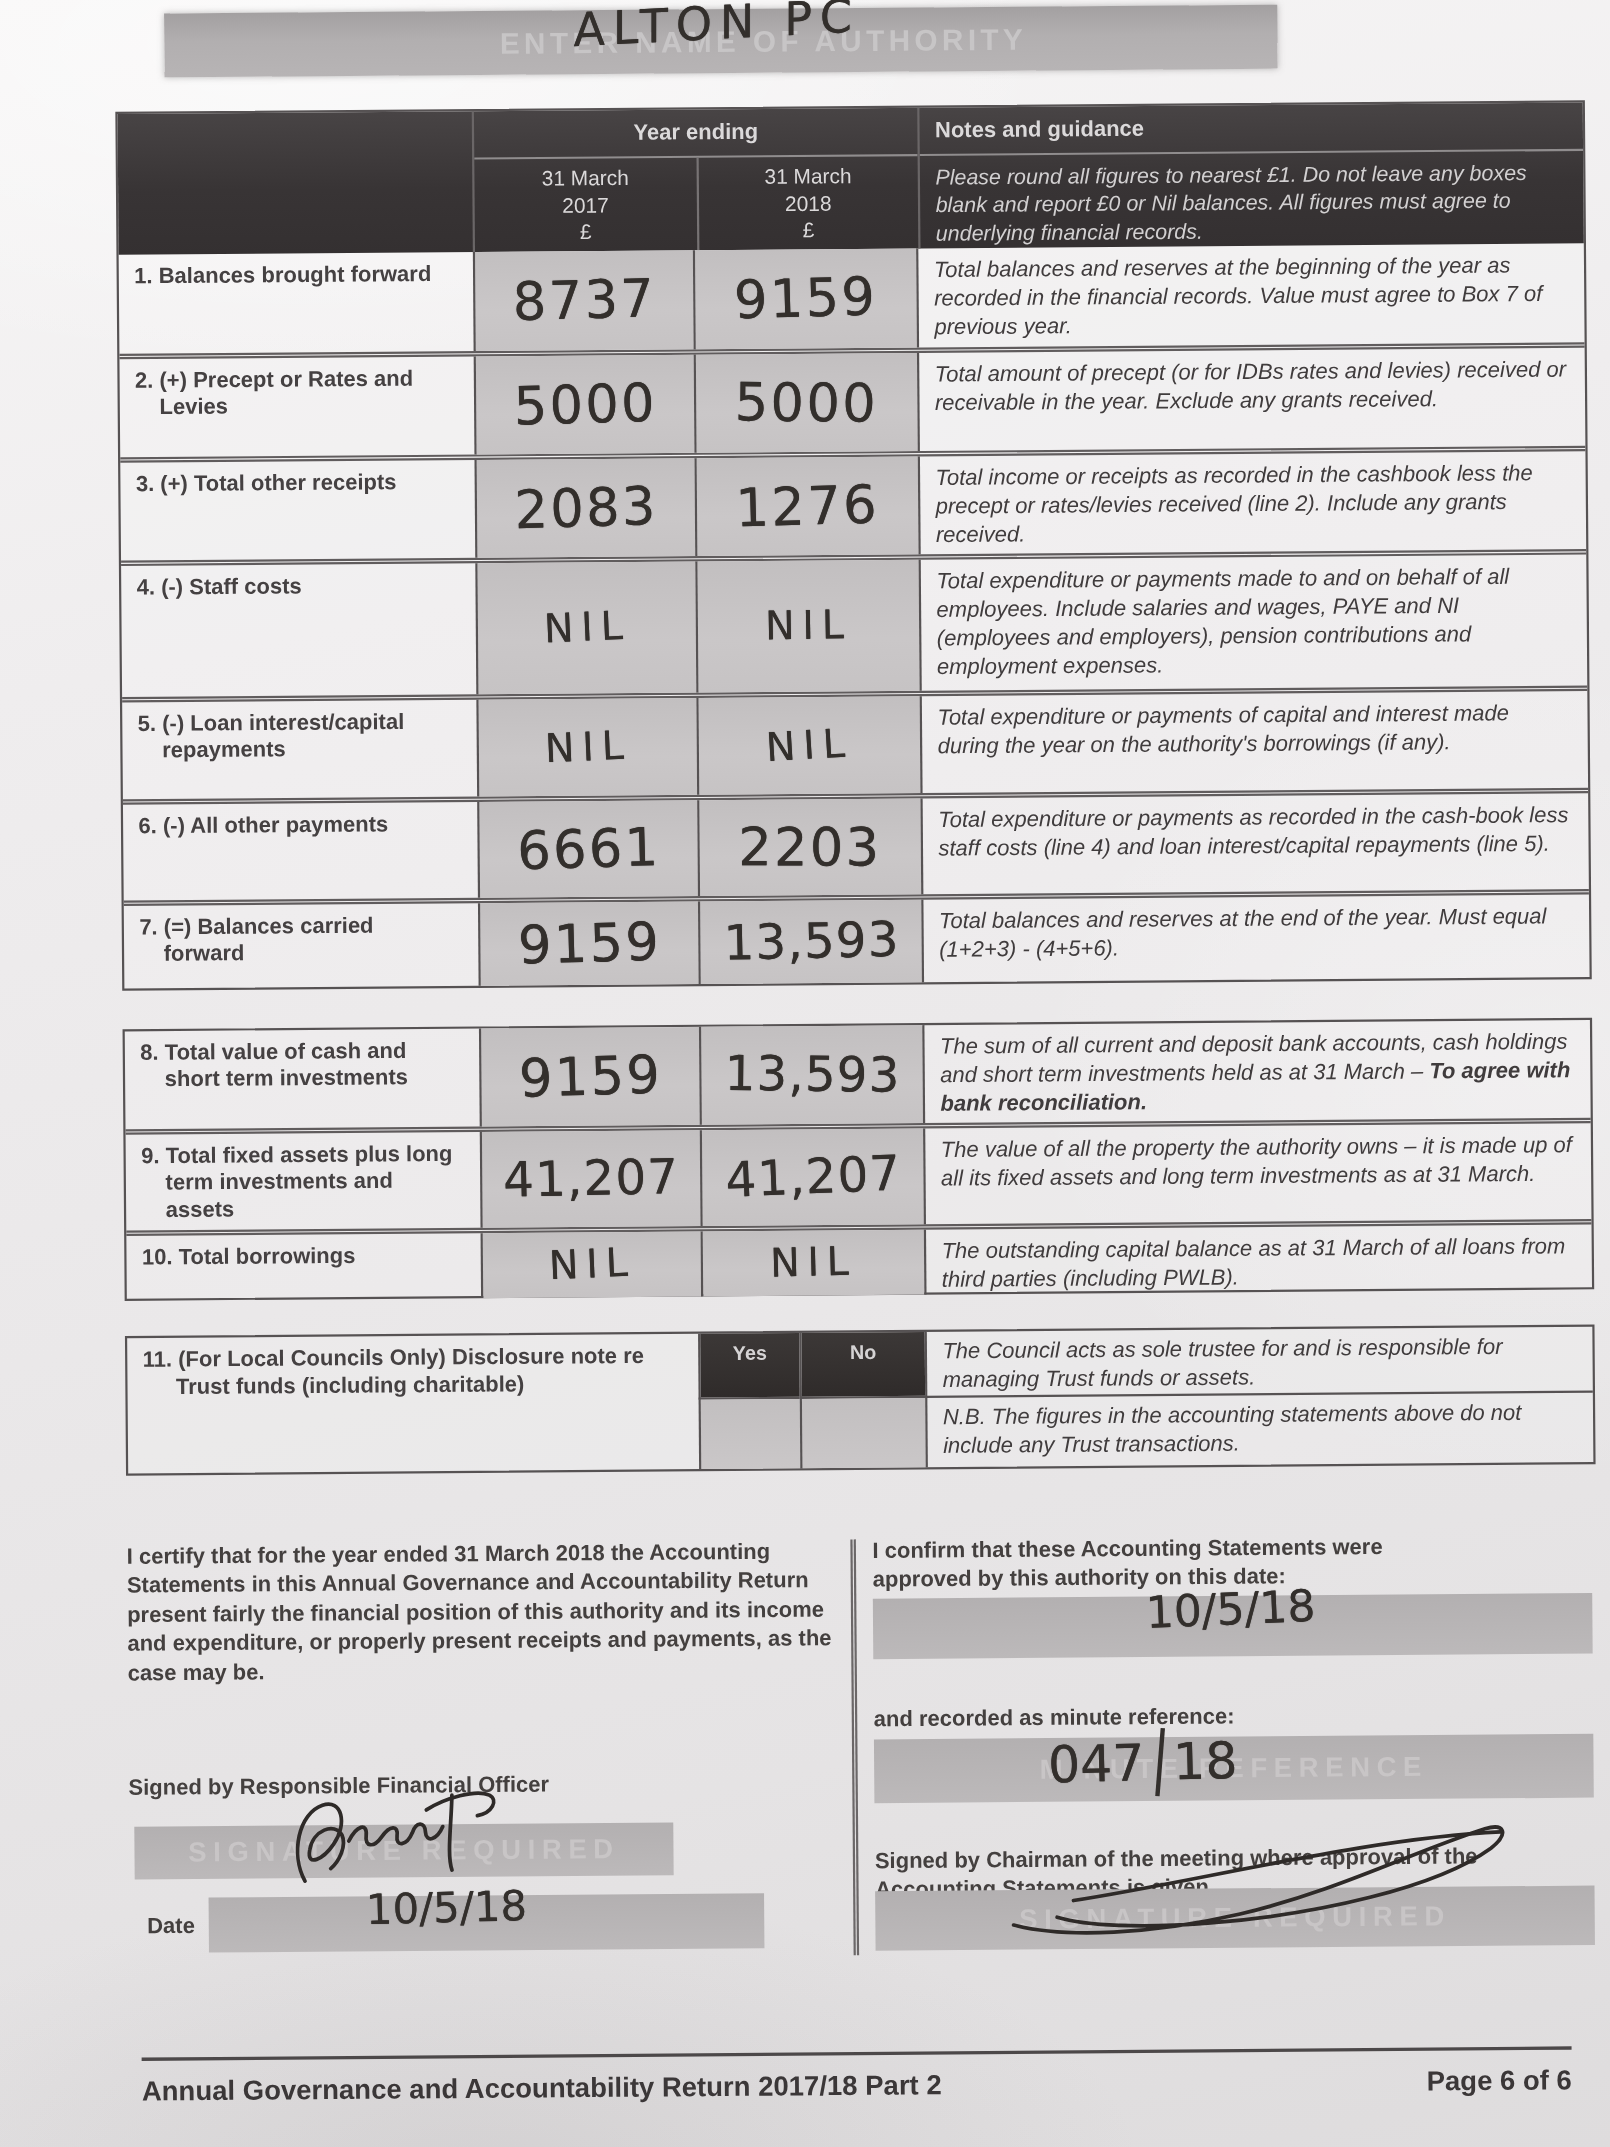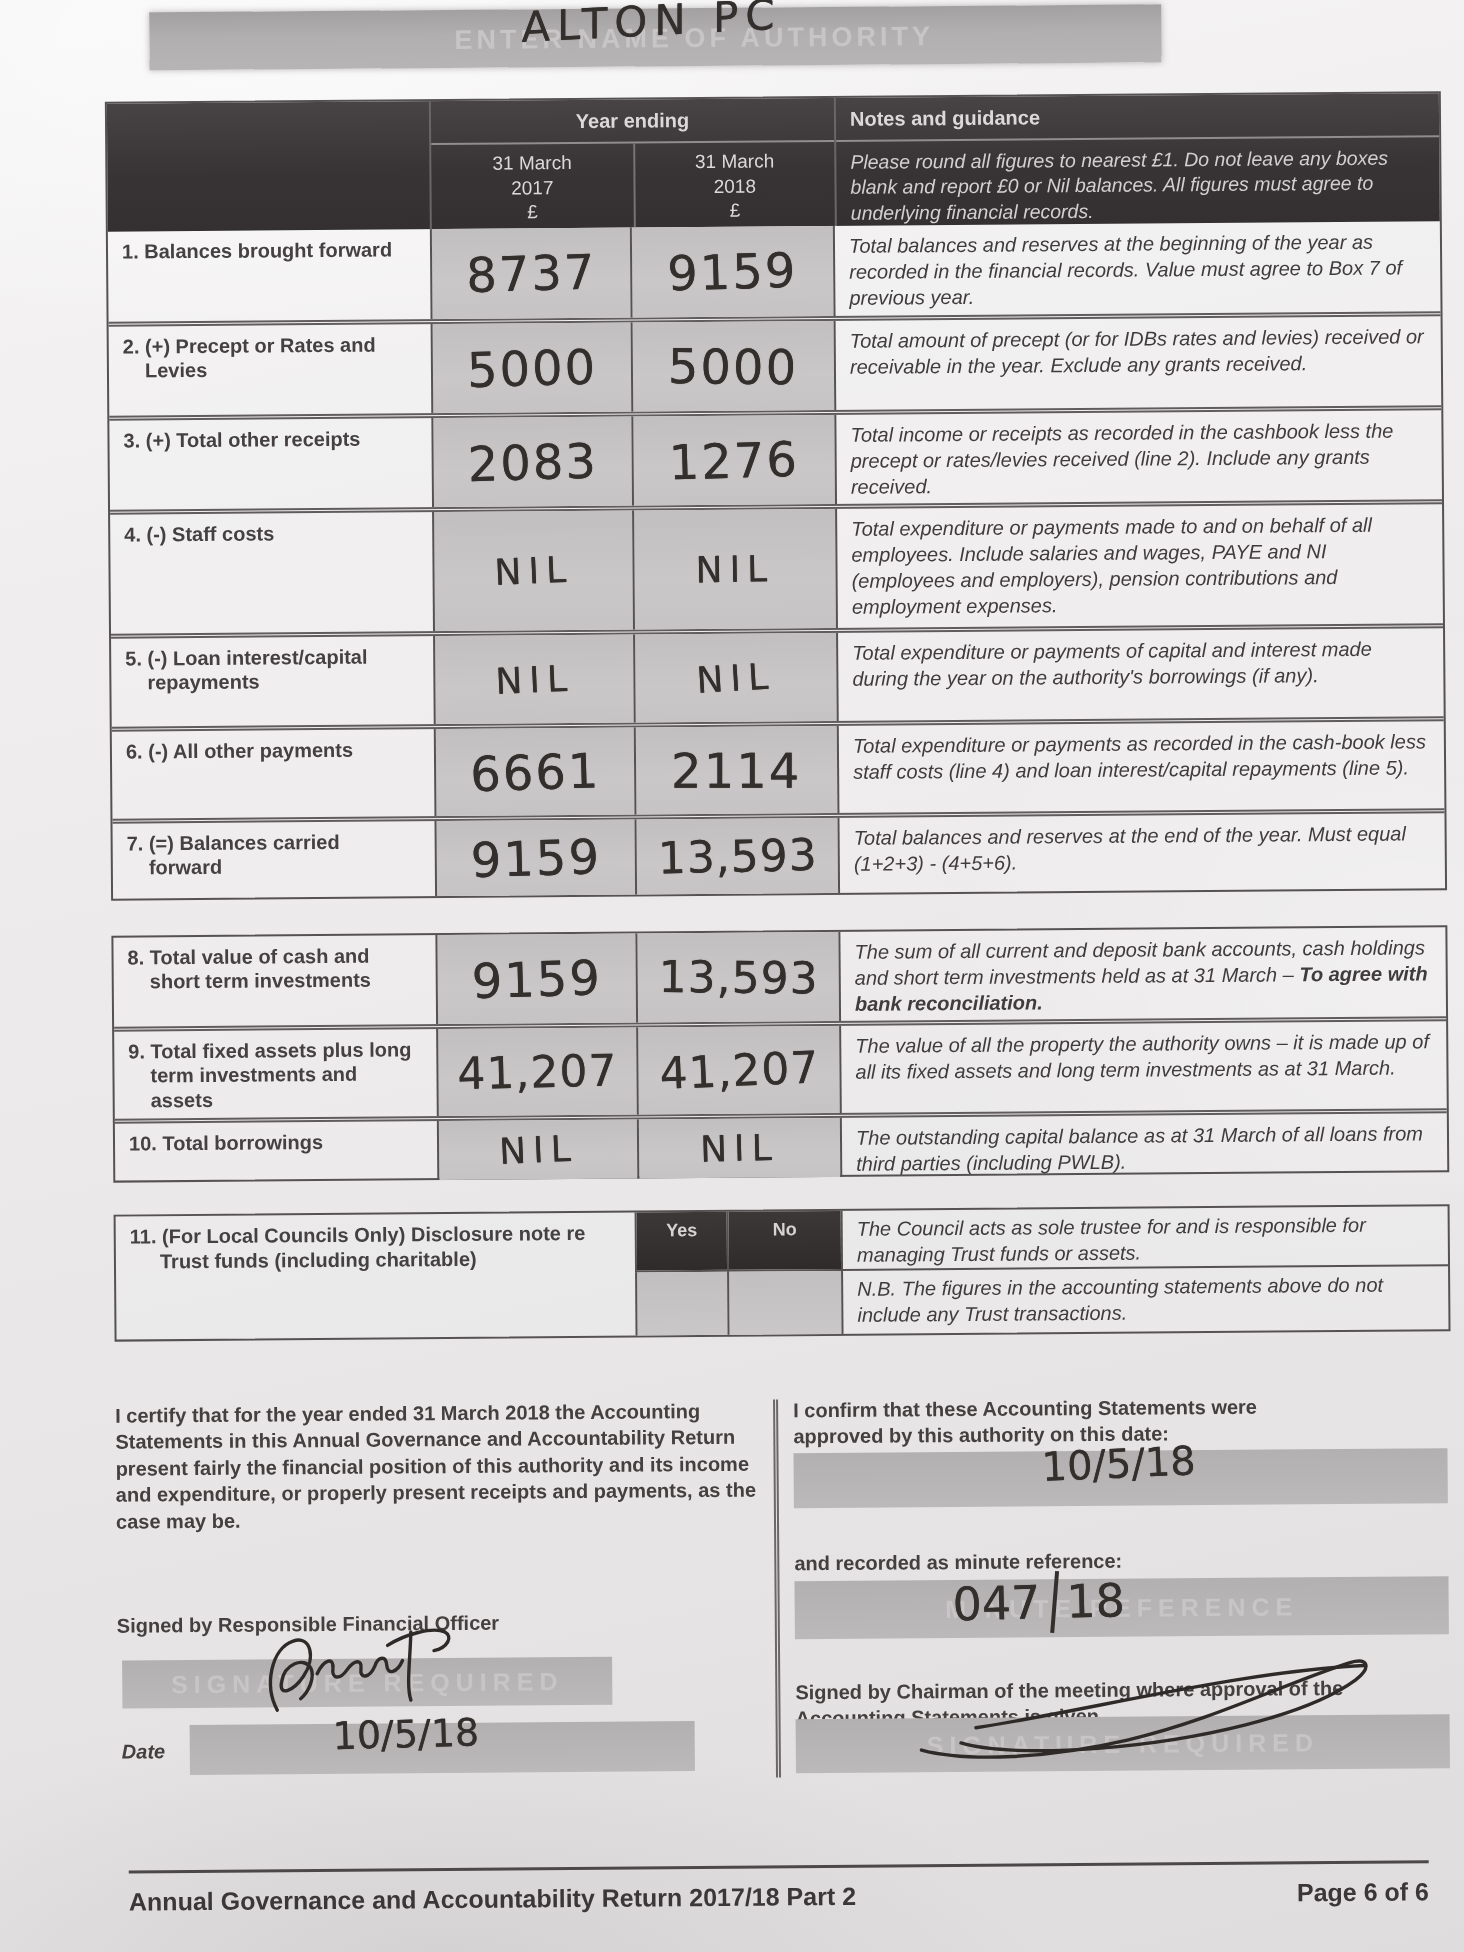--- a/index.html
+++ b/index.html
@@ -83,21 +83,21 @@
   .cdivider{position:absolute;left:658px;top:2px;height:378px;border-left:5px double #6b6768;}
   .cert-right{position:absolute;left:678px;top:0;width:654px;}
   .ctext{font-size:20px;font-weight:bold;line-height:1.32;color:#44403f;}
   .gbar{position:relative;background:linear-gradient(180deg,#b3b0b1,#bcb9ba);
     }
   .wm{position:absolute;inset:0;display:flex;align-items:center;justify-content:center;
     font-weight:bold;font-size:25px;letter-spacing:6px;color:#c8c5c6;white-space:nowrap;}
   .rfo-label{position:absolute;top:210px;left:0;}
   .rfo-bar{position:absolute;top:258px;left:5px;width:490px;height:48px;}
   .rfo-sig{position:absolute;top:212px;left:130px;transform:rotate(-3deg);}
-  .date-label{position:absolute;top:336px;left:4px;font-style:italic;}
+  .date-label{position:absolute;top:336px;left:16px;}
   .date-bar{position:absolute;top:323px;left:72px;width:505px;height:50px;}
   .rfo-date{position:absolute;top:312px;left:215px;font-size:38px;transform:rotate(-1deg);}
   .app-bar{position:absolute;top:56px;left:0;width:654px;height:55px;}
   .app-date{position:absolute;top:46px;left:248px;font-size:40px;transform:rotate(-2deg);}
   .minute-label{position:absolute;top:153px;left:0;}
   .minute-bar{position:absolute;top:184px;left:0;width:654px;height:58px;}
   .minute-hand{position:absolute;top:176px;left:158px;display:flex;align-items:center;
     font-size:46px;transform:rotate(-1deg);}
   .minute-hand .vstroke{display:inline-block;width:4px;height:62px;background:#332f2c;
     margin:0 10px 0 12px;transform:rotate(6deg);}
@@ -194,21 +194,21 @@
           <span class="hand nil" style="transform:rotate(-3deg)">NIL</span>
         </div>
       <div class="nc">Total expenditure or payments of capital and interest made during the year on the authority's borrowings (if any).</div>
     </div>
     <div class="trow hr6">
       <div class="lc">6. (-) All other payments</div>
       <div class="vc">
           <span class="hand n48">6661</span>
         </div>
       <div class="vc">
-          <span class="hand n48" style="transform:rotate(0.5deg)">2114</span>
+          <span class="hand n48" style="transform:rotate(0.5deg)">2203</span>
         </div>
       <div class="nc">Total expenditure or payments as recorded in the cash-book less staff costs (line 4) and loan interest/capital repayments (line 5).</div>
     </div>
     <div class="trow hr7">
       <div class="lc">7. (=) Balances carried forward</div>
       <div class="vc">
           <span class="hand n48">9159</span>
         </div>
       <div class="vc">
           <span class="hand n44">13,593</span>

